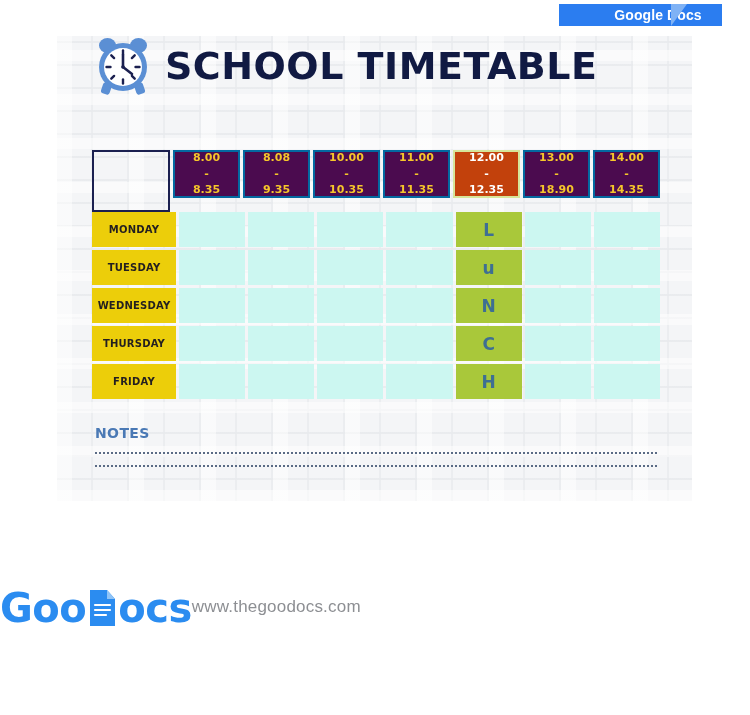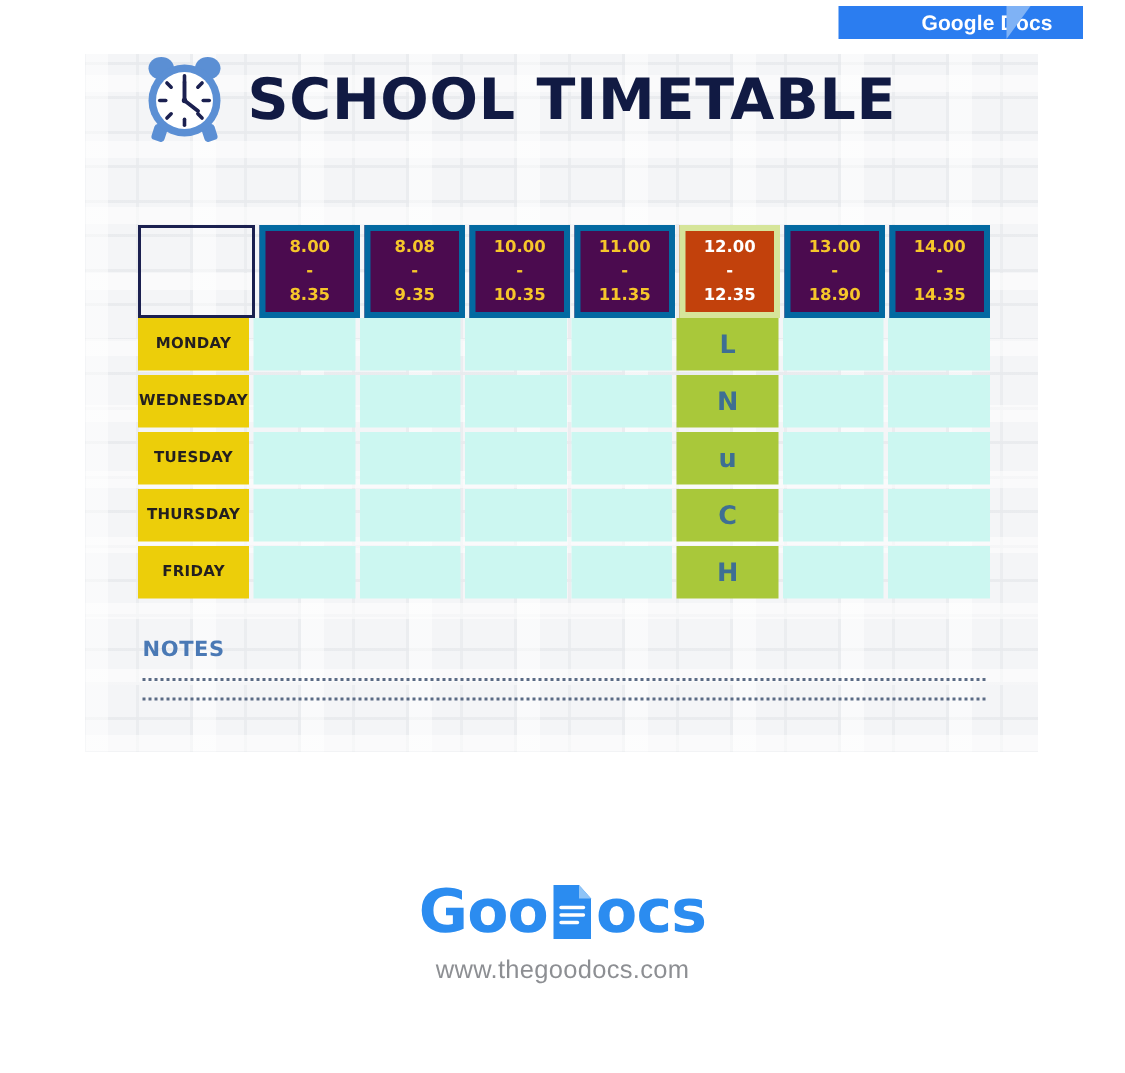--- a/index.html
+++ b/index.html
@@ -108,44 +108,44 @@
     width: 78px;
     height: 62px;
     box-sizing: border-box;
     border: 2px solid #1b2050;
     background: transparent;
     flex: 0 0 auto;
     margin-right: 3px;
   }
   .cell-time {
     flex: 1 1 0;
-    height: 62px;
+    height: 48px;
     box-sizing: border-box;
     background: #4b0b4f;
     color: #f6c62a;
     font-family: "DejaVu Sans", sans-serif;
     font-size: 11px;
     font-weight: bold;
     display: flex;
     flex-direction: column;
     align-items: center;
     justify-content: center;
     line-height: 1.45;
-    border: 4px solid #0369a1;
+    border: 2px solid #0369a1;
     margin-right: 3px;
   }
   .cell-time:last-child { margin-right: 0; }
   .cell-time.lunch-head {
     background: #c2410c;
     color: #ffffff;
     border-color: #d6e59a;
   }
 
   .cell-day {
-    width: 74px;
+    width: 84px;
     height: 35px;
     box-sizing: border-box;
     background: #ecce0a;
     color: #231f20;
     font-family: "DejaVu Sans", sans-serif;
     font-size: 10px;
     font-weight: bold;
     letter-spacing: .2px;
     display: flex;
     align-items: center;
@@ -192,22 +192,21 @@
     border-top: 2px dotted #5a6b85;
   }
 
   
   #footer {
     position: absolute;
     left: 0;
     top: 588px;
     width: 750px;
     display: flex;
-    flex-direction: column;
-    align-items: center;
+    flex-direction: row;
   }
   #brand-logo {
     display: flex;
     align-items: center;
     justify-content: center;
     color: #2b8cf0;
     font-family: "DejaVu Sans", sans-serif;
     font-size: 40px;
     font-weight: bold;
     letter-spacing: -.5px;
@@ -303,36 +302,36 @@
         <div class="cell-day">MONDAY</div>
         <div class="cell-slot"></div>
         <div class="cell-slot"></div>
         <div class="cell-slot"></div>
         <div class="cell-slot"></div>
         <div class="cell-slot lunch">L</div>
         <div class="cell-slot"></div>
         <div class="cell-slot"></div>
       </div>
       <div class="tt-row">
+        <div class="cell-day">TUESDAY</div>
+        <div class="cell-slot"></div>
+        <div class="cell-slot"></div>
+        <div class="cell-slot"></div>
+        <div class="cell-slot"></div>
+        <div class="cell-slot lunch">u</div>
+        <div class="cell-slot"></div>
+        <div class="cell-slot"></div>
+      </div>
+      <div class="tt-row">
         <div class="cell-day">WEDNESDAY</div>
         <div class="cell-slot"></div>
         <div class="cell-slot"></div>
         <div class="cell-slot"></div>
         <div class="cell-slot"></div>
         <div class="cell-slot lunch">N</div>
-        <div class="cell-slot"></div>
-        <div class="cell-slot"></div>
-      </div>
-      <div class="tt-row">
-        <div class="cell-day">TUESDAY</div>
-        <div class="cell-slot"></div>
-        <div class="cell-slot"></div>
-        <div class="cell-slot"></div>
-        <div class="cell-slot"></div>
-        <div class="cell-slot lunch">u</div>
         <div class="cell-slot"></div>
         <div class="cell-slot"></div>
       </div>
       <div class="tt-row">
         <div class="cell-day">THURSDAY</div>
         <div class="cell-slot"></div>
         <div class="cell-slot"></div>
         <div class="cell-slot"></div>
         <div class="cell-slot"></div>
         <div class="cell-slot lunch">C</div>

